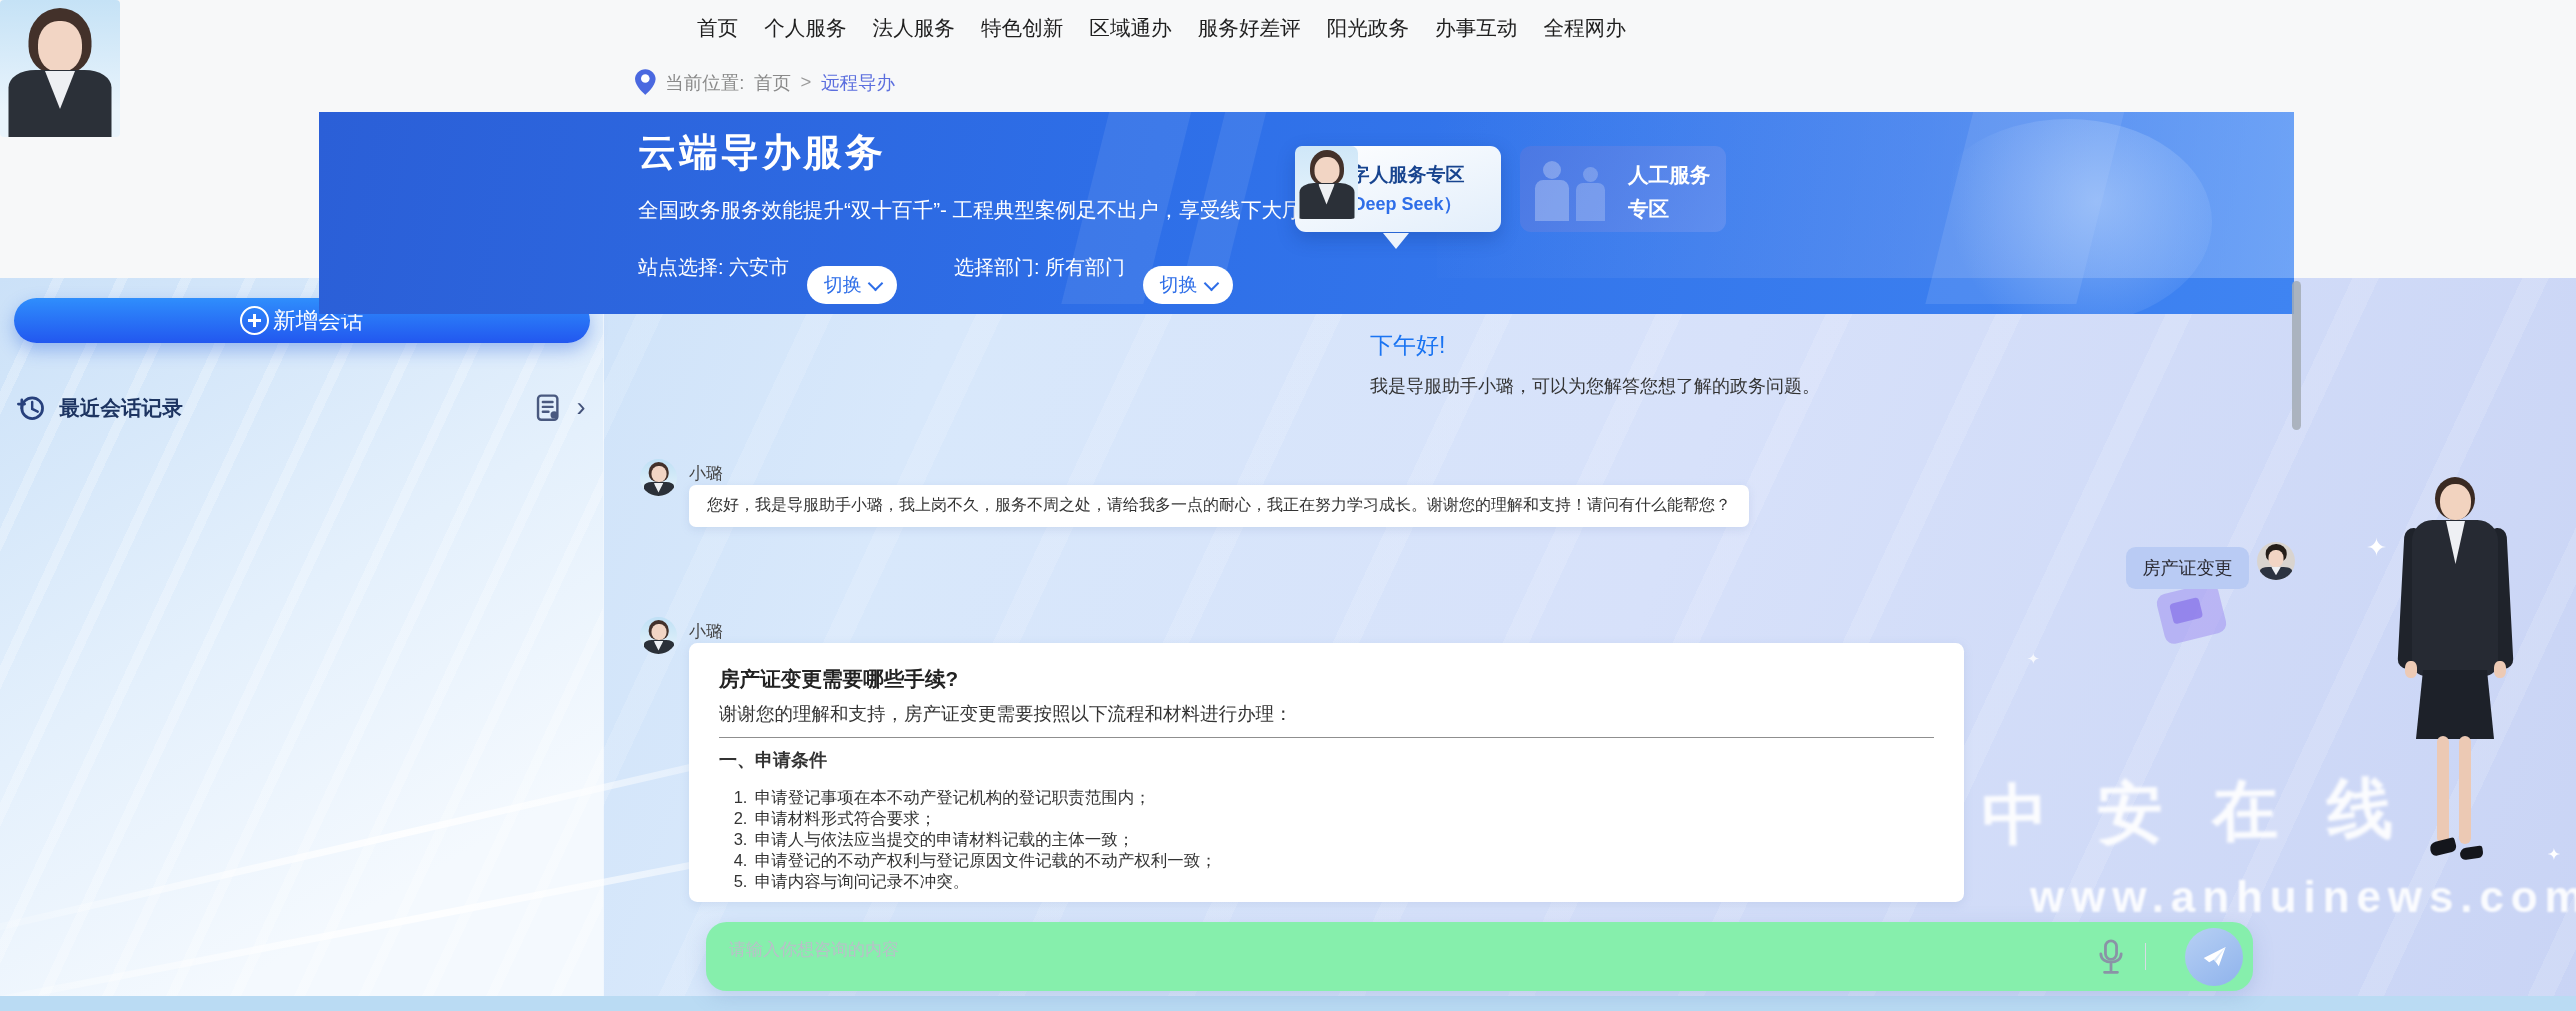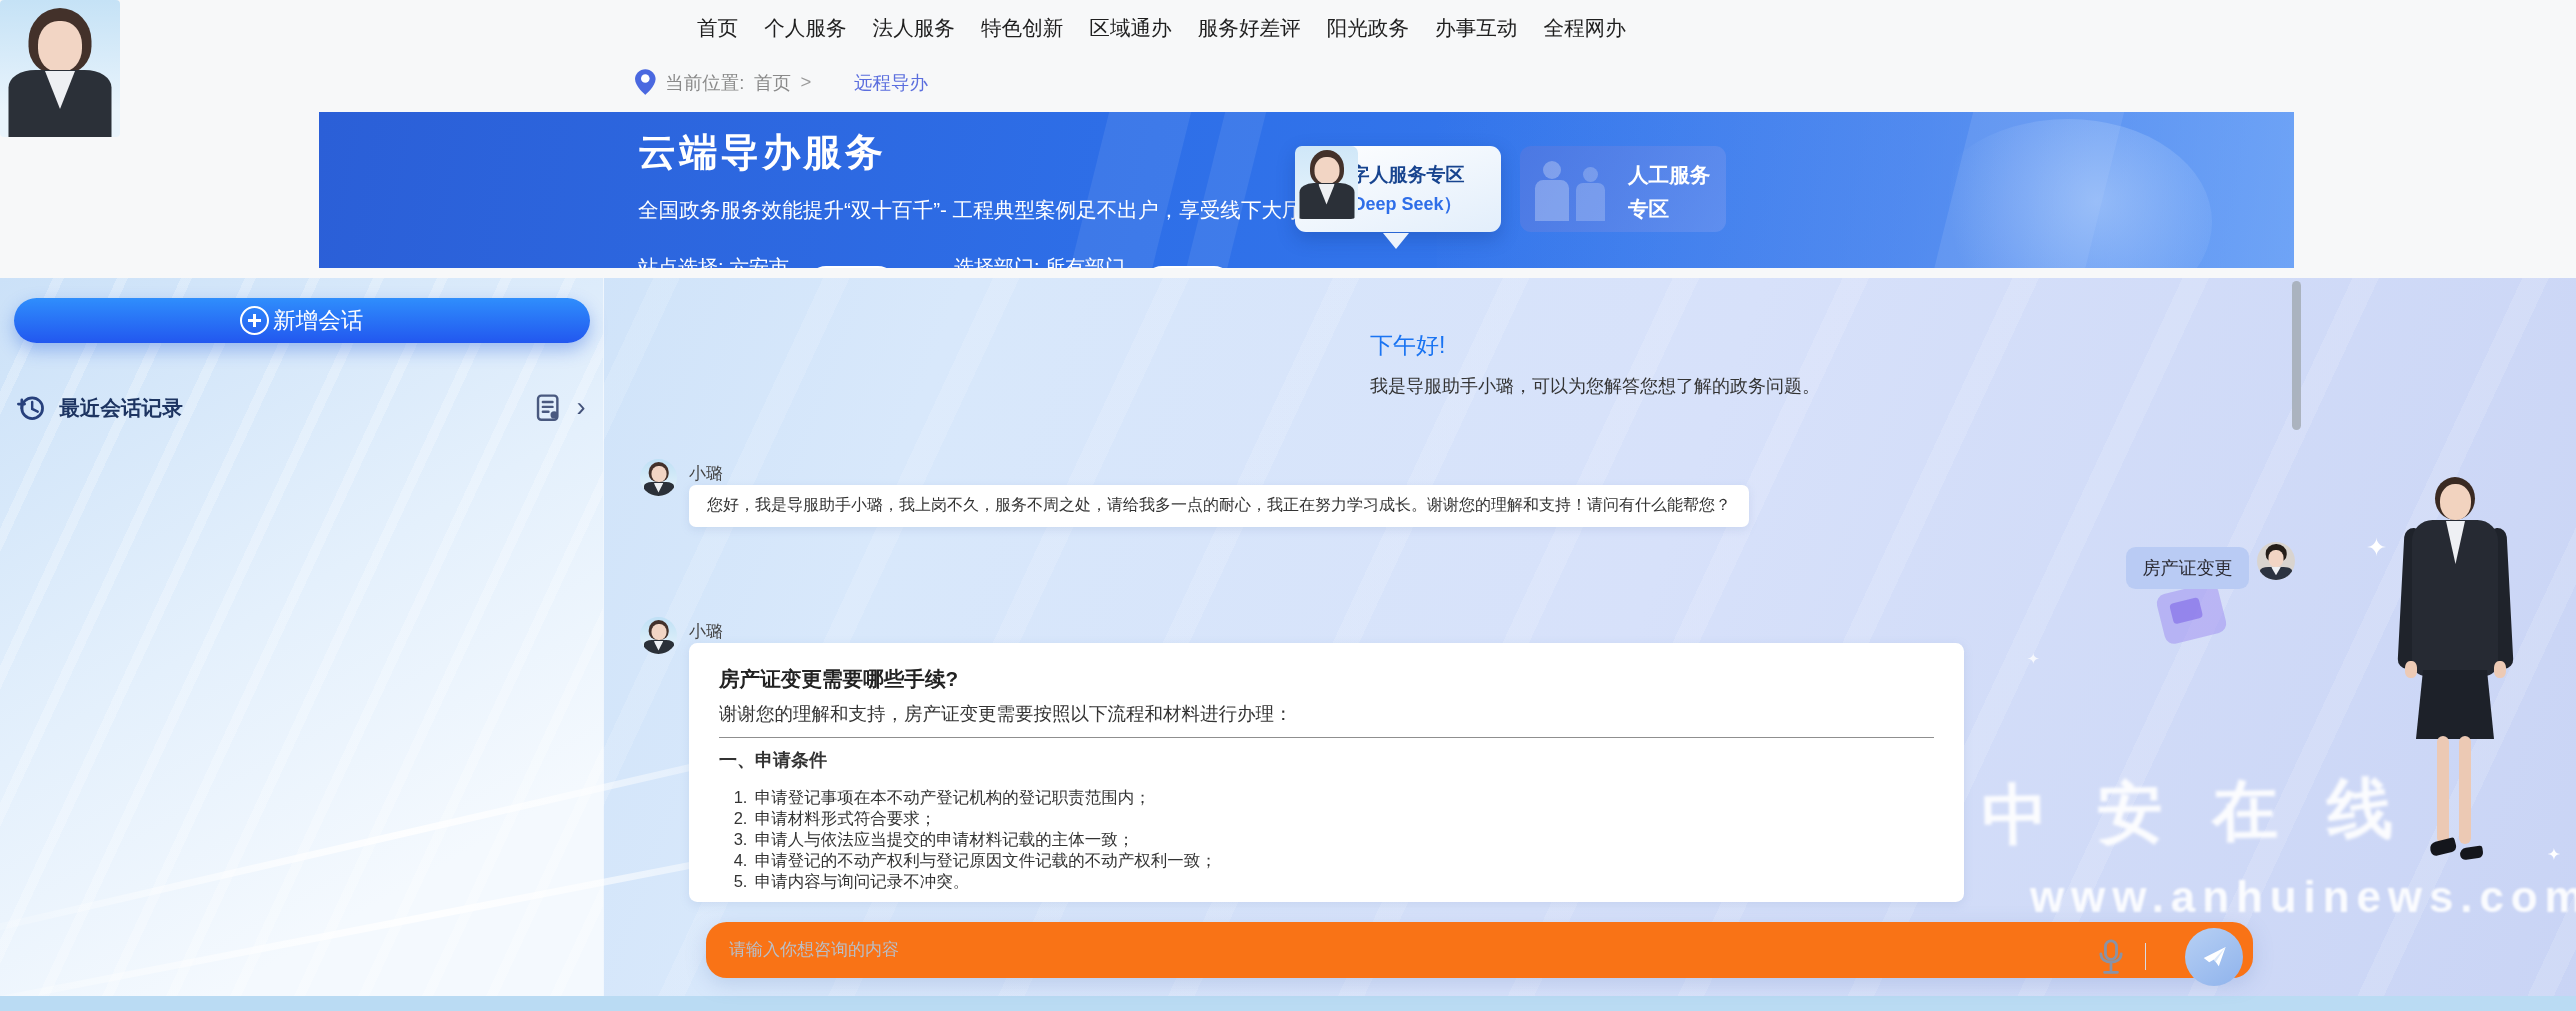--- a/index.html
+++ b/index.html
@@ -5,25 +5,25 @@
   html,body{margin:0;padding:0;background:#e8edf5;}
   .page{position:relative;width:2576px;height:1011px;overflow:hidden;
         font-family:"Liberation Sans",sans-serif;background:#f7f8f9;}
 
   
   .nav{position:absolute;left:697px;top:13.7px;display:flex;gap:26px;
        font-size:20.6px;color:#1f1f1f;z-index:6;}
   .nav-item{cursor:pointer;white-space:nowrap;}
   .breadcrumb{position:absolute;left:635px;top:69px;display:flex;align-items:center;
        gap:9.6px;font-size:18.5px;color:#8a8a8a;z-index:6;}
-  .crumb-current{color:#5b6ede;margin-left:33px;}
+  .crumb-current{color:#5b6ede;}
   .crumb-sep{color:#9a9a9a;}
 
   
-  .banner{position:absolute;left:319px;top:112px;width:1975px;height:156px;
+  .banner{position:absolute;left:319px;top:112px;width:1975px;height:202px;
        background:linear-gradient(100deg,#2b5fd7 0%,#2e6fe8 42%,#3f84f2 100%);
        overflow:hidden;z-index:5;}
   .banner-pane{position:absolute;top:-13.7px;height:206px;background:rgba(255,255,255,.08);
        transform:skewX(-14deg);}
   .pane1{left:768px;width:82px;}
   .pane2{left:884px;width:41px;}
   .pane3{left:1632px;width:151px;background:rgba(170,200,250,.18);}
   .banner-photo{position:absolute;right:0;top:0;width:857px;height:166px;
        background:linear-gradient(100deg,rgba(40,90,200,0) 0%,rgba(110,155,240,.45) 55%,rgba(150,190,250,.55) 100%);}
   .banner-head{position:absolute;right:82px;top:6.9px;width:288px;height:206px;border-radius:50%;
@@ -139,21 +139,21 @@
        border-radius:8.2px;box-shadow:0 2.7px 9.6px rgba(120,150,200,.18);
        padding:22px 30px;box-sizing:border-box;overflow:hidden;z-index:4;color:#333;}
   .ans-heading{font-size:20.6px;font-weight:bold;color:#222;margin:0 0 8.2px;}
   .ans-intro{font-size:18.5px;margin:0;}
   .ans-hr{border:none;border-top:1.4px solid #8f8f8f;margin:11px 0 9.6px;}
   .ans-sec{font-size:18px;font-weight:bold;margin:0 0 15px;}
   .ans-list{margin:2.7px 0 0;padding-left:33px;font-size:16.5px;line-height:21px;}
   .ans-list li{padding-left:2.7px;}
 
   
-  .composer{position:absolute;left:706px;top:922px;width:1547px;height:56px;background:#f97316;
+  .composer{position:absolute;left:706px;top:922px;width:1547px;height:69px;background:#86efac;
        border-radius:20.6px;box-shadow:0 5.5px 20.6px rgba(100,130,190,.25);z-index:5;}
   .composer-input{position:absolute;left:23px;top:9.6px;width:1289px;height:48px;border:none;outline:none;
        resize:none;font-size:17px;color:#333;background:transparent;
        font-family:"Liberation Sans",sans-serif;padding:6.9px 0 0 0;}
   .composer-input::placeholder{color:#b9bfc9;}
   .mic{position:absolute;right:129px;top:16.5px;cursor:pointer;}
   .composer-divider{position:absolute;right:107px;top:20.6px;width:1.4px;height:27.4px;background:#d8dce5;}
   .send-btn{position:absolute;right:9.6px;top:5.5px;width:58px;height:58px;border-radius:50%;cursor:pointer;
        background:linear-gradient(145deg,#b7d0f4,#8fb3ec);display:flex;align-items:center;justify-content:center;}
 

